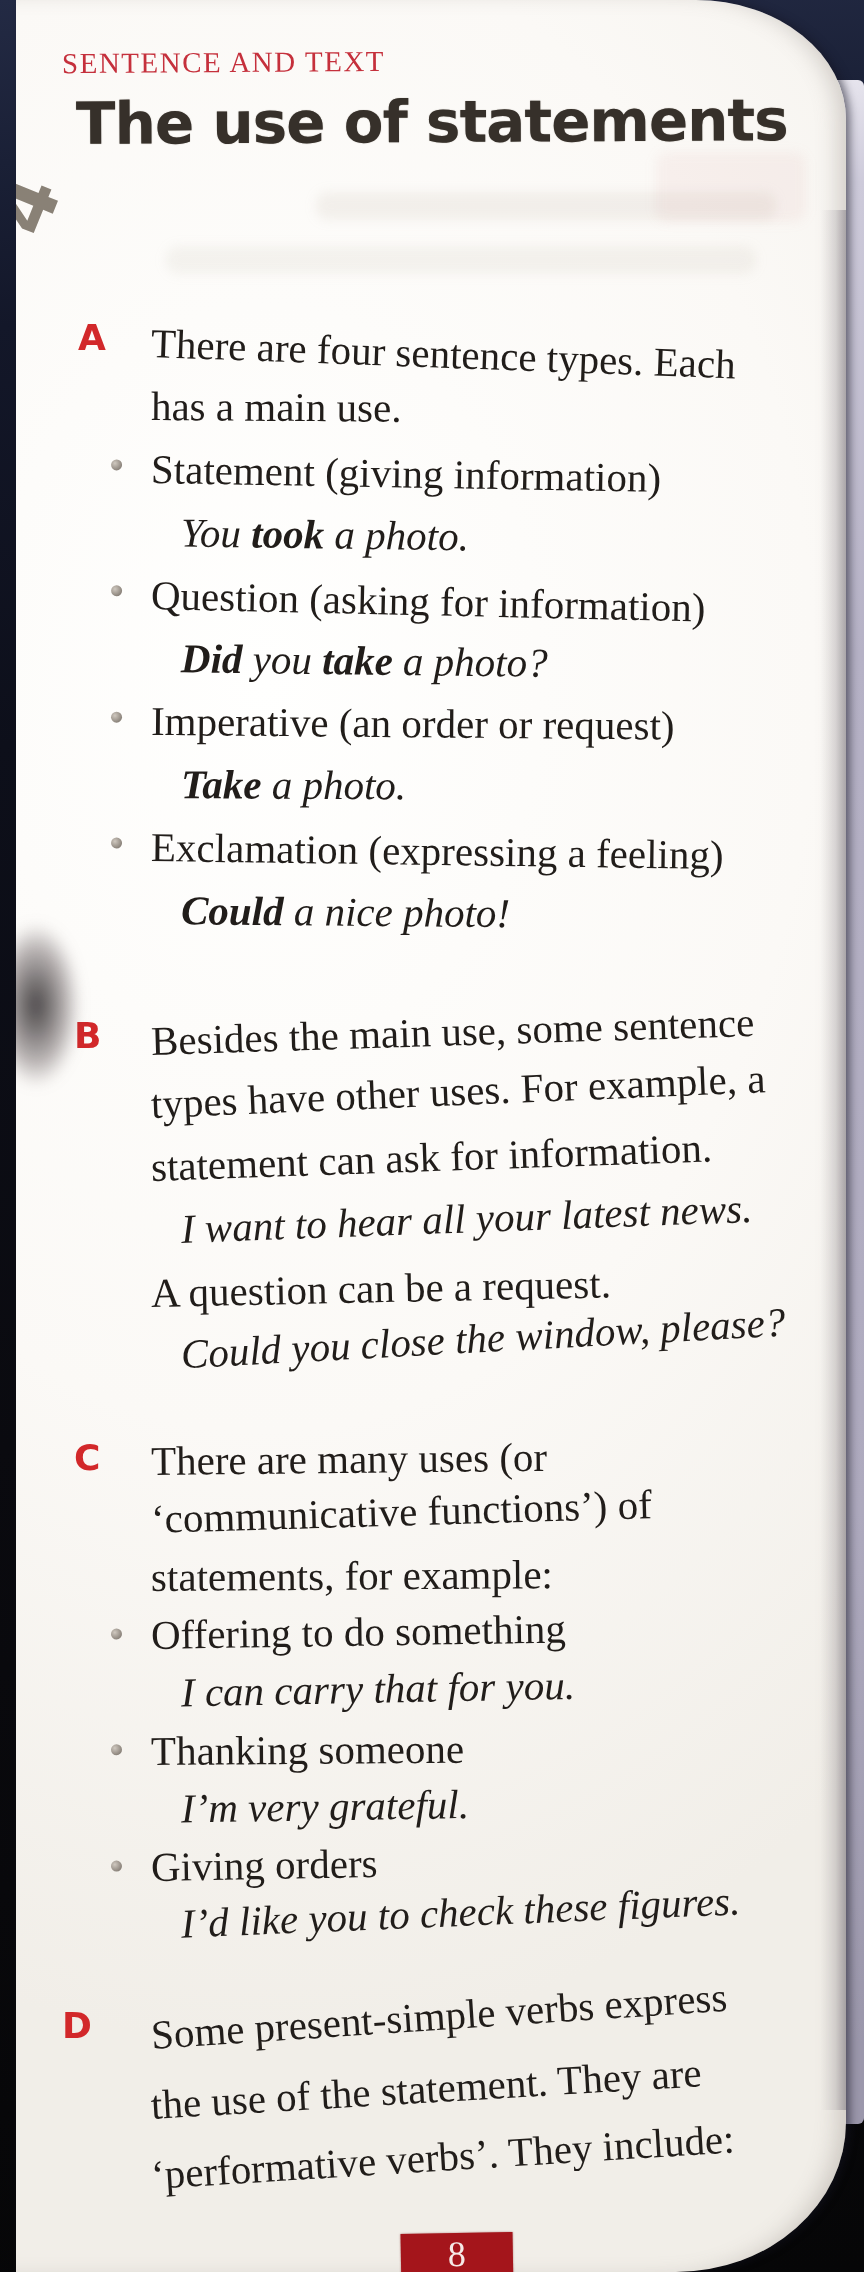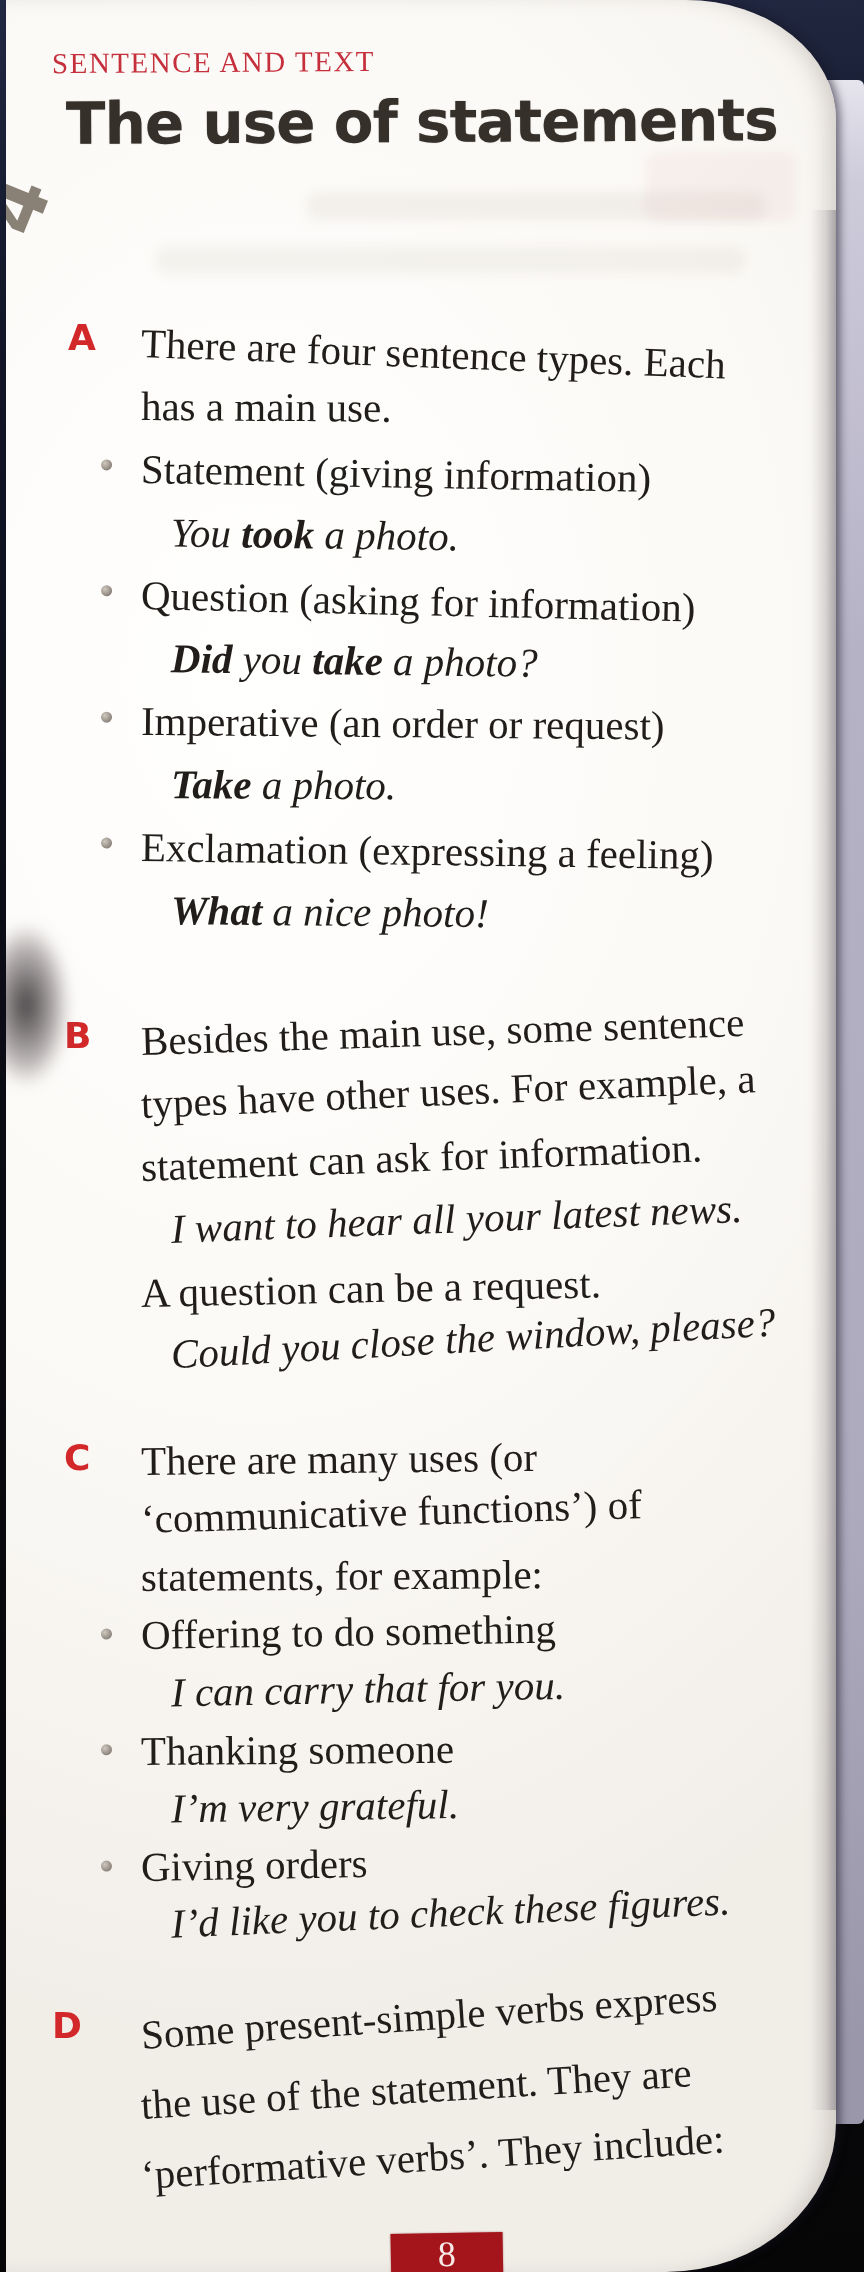--- a/index.html
+++ b/index.html
@@ -7,21 +7,21 @@
     position:relative;width:864px;height:2272px;overflow:hidden;
     background:linear-gradient(176deg,#232a44 0%,#1a2036 7%,#131729 14%,#0d0f1a 32%,#0a0a0f 62%,#060607 100%);
     font-family:"Liberation Serif", serif;
   }
   .fore-edge{
     position:absolute;right:0;top:80px;width:44px;height:2044px;z-index:1;
     background:linear-gradient(180deg,#e6e4ed 0%,#cdcada 5%,#b6b2c6 28%,#aeaabe 70%,#9b97ab 96%);
     border-radius:6px;
   }
   .page{
-    position:absolute;left:6px;top:0;width:830px;height:2272px;z-index:2;overflow:hidden;
+    position:absolute;left:16px;top:0;width:830px;height:2272px;z-index:2;overflow:hidden;
     background:radial-gradient(120% 60% at 30% 30%, #fffffe 0%, #fbf9f6 55%, #f1eee8 100%);
     border-radius:0 150px 170px 0 / 0 120px 150px 0;
     box-shadow: inset -16px 0 22px -8px rgba(110,100,95,.28), 4px 0 9px rgba(20,20,35,.55);
   }
   .edge-shade{position:absolute;right:0;top:210px;width:26px;height:1900px;
     background:linear-gradient(90deg, rgba(255,255,255,0) 0%, rgba(150,145,155,.22) 60%, rgba(95,90,105,.4) 100%);}
   .chapter-header{
     position:absolute;left:46px;top:46px;font-size:29px;letter-spacing:1.5px;
     color:#c5303c;transform:rotate(-0.4deg);white-space:nowrap;
   }
@@ -86,21 +86,21 @@
           <div class="marker" style="left: 62px; color: rgb(210, 40, 42);">A</div>
           <div class="row text" style="height: 63px; line-height: 63px; transform: rotate(2.1deg);"><span class="rm">There are four sentence types. Each</span></div>
           <div class="row text" style="height: 63px; line-height: 63px; transform: rotate(0.4deg);"><span class="rm">has a main use.</span></div>
           <div class="row bullet" style="height: 63px; line-height: 63px; transform: rotate(1deg);"><span class="dot"></span><span class="rm">Statement (giving information)</span></div>
           <div class="row example" style="height: 63px; line-height: 63px; transform: rotate(0.8deg);"><span class="it">You </span><span class="bi">took</span><span class="it"> a photo.</span></div>
           <div class="row bullet" style="height: 63px; line-height: 63px; transform: rotate(1.3deg);"><span class="dot"></span><span class="rm">Question (asking for information)</span></div>
           <div class="row example" style="height: 63px; line-height: 63px; transform: rotate(0.7deg);"><span class="bi">Did</span><span class="it"> you </span><span class="bi">take</span><span class="it"> a photo?</span></div>
           <div class="row bullet" style="height: 63px; line-height: 63px; transform: rotate(0.5deg);"><span class="dot"></span><span class="rm">Imperative (an order or request)</span></div>
           <div class="row example" style="height: 63px; line-height: 63px; transform: rotate(0.3deg);"><span class="bi">Take</span><span class="it"> a photo.</span></div>
           <div class="row bullet" style="height: 63px; line-height: 63px; transform: rotate(0.8deg);"><span class="dot"></span><span class="rm">Exclamation (expressing a feeling)</span></div>
-          <div class="row example" style="height: 63px; line-height: 63px; transform: rotate(0.5deg);"><span class="bi">What</span><span class="it"> a nice photo!</span></div>
+          <div class="row example" style="height: 63px; line-height: 63px; transform: rotate(0.5deg);"><span class="bi">Could</span><span class="it"> a nice photo!</span></div>
         </div>
         <div class="section" style="margin-top: 68px;">
           <div class="marker" style="left: 58px; color: rgb(210, 40, 42);">B</div>
           <div class="row text" style="height: 63px; line-height: 63px; transform: rotate(-1.8deg);"><span class="rm">Besides the main use, some sentence</span></div>
           <div class="row text" style="height: 63px; line-height: 63px; transform: rotate(-2.4deg);"><span class="rm">types have other uses. For example, a</span></div>
           <div class="row text" style="height: 63px; line-height: 63px; transform: rotate(-2deg);"><span class="rm">statement can ask for information.</span></div>
           <div class="row example" style="height: 63px; line-height: 63px; transform: rotate(-2.1deg);"><span class="it">I want to hear all your latest news.</span></div>
           <div class="row text" style="height: 63px; line-height: 63px; transform: rotate(-1.2deg);"><span class="rm">A question can be a request.</span></div>
           <div class="row example" style="height: 63px; line-height: 63px; transform: rotate(-3.1deg);"><span class="it">Could you close the window, please?</span></div>
         </div>

